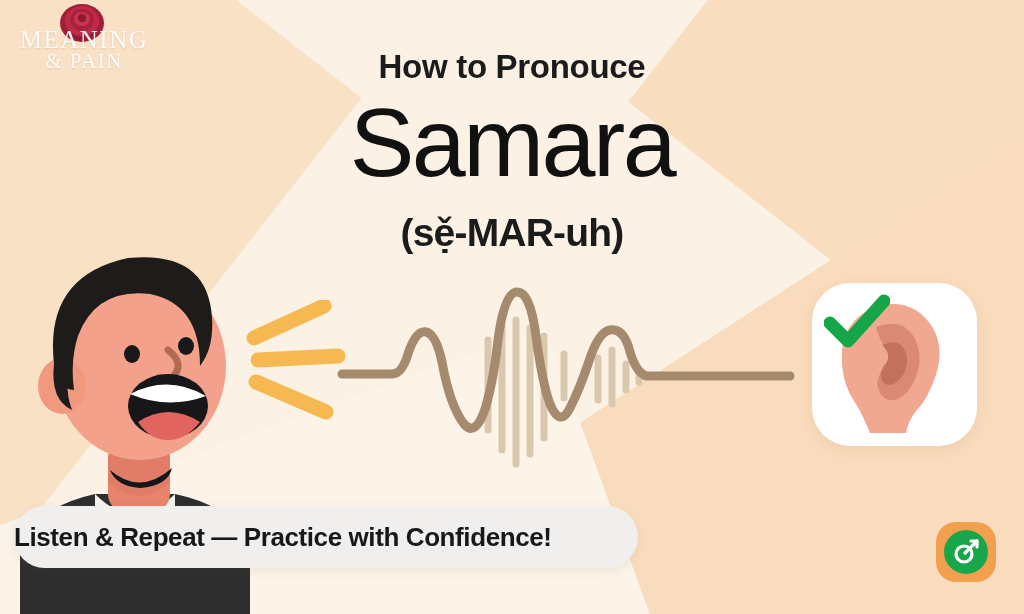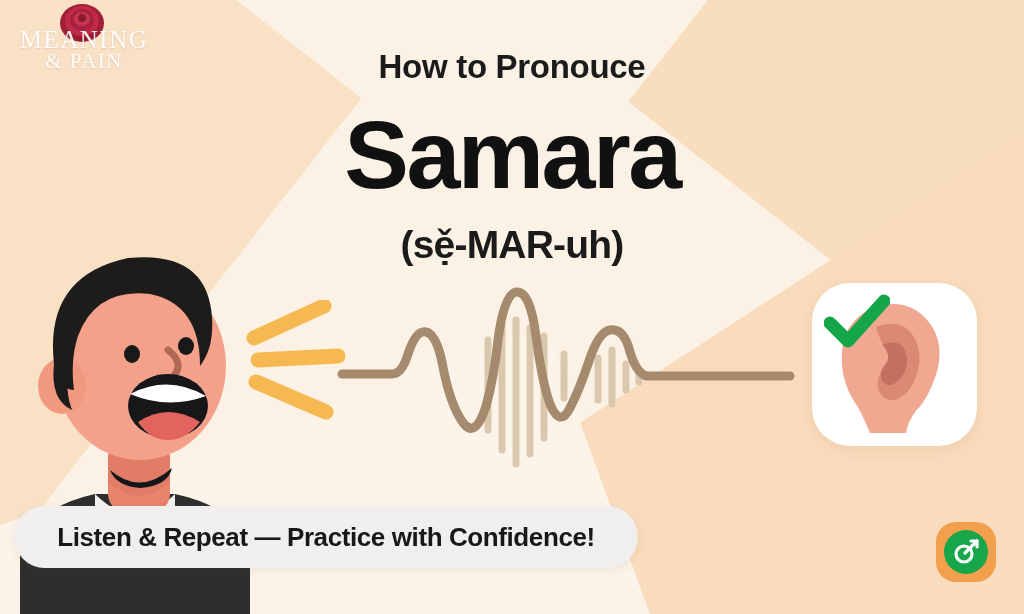--- a/index.html
+++ b/index.html
@@ -109,25 +109,25 @@
     z-index: 20;
   }
   .kicker {
     font-size: 33px;
     font-weight: bold;
     color: #1b1b1b;
     letter-spacing: -0.3px;
   }
   .bigname {
     font-size: 97px;
-    font-weight: bold;
+    font-weight: normal;
     color: #111111;
     letter-spacing: -2.5px;
     line-height: 1.05;
-    margin-top: 18px;
+    margin-top: 6px;
   }
   .phonetic {
     font-size: 39px;
     font-weight: bold;
     color: #1b1b1b;
     letter-spacing: -0.8px;
     margin-top: 17px;
   }
 
   
@@ -183,21 +183,20 @@
     position: absolute;
     left: 14px;
     top: 506px;
     width: 624px;
     height: 62px;
     background: #f0efee;
     border-radius: 31px;
     z-index: 22;
     display: flex;
     align-items: center;
-    justify-content: center;
     box-shadow: 0 3px 10px rgba(120,90,60,0.10);
   }
   .banner-text {
     font-size: 26px;
     font-weight: bold;
     color: #17181a;
     letter-spacing: -0.4px;
     white-space: nowrap;
   }
 

